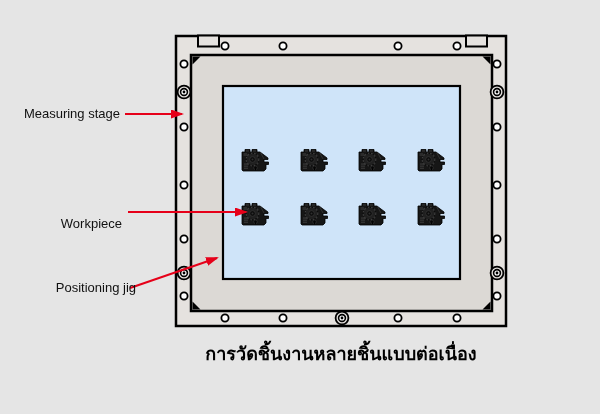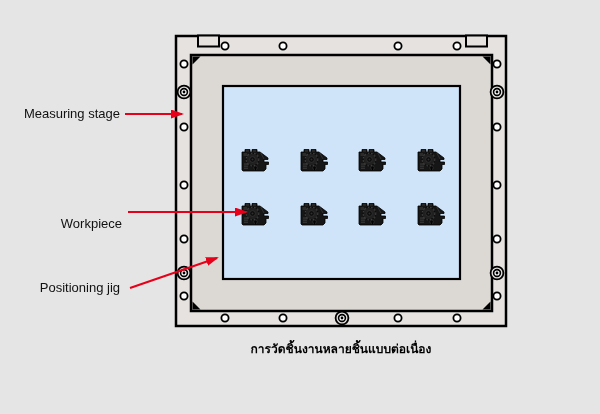--- a/index.html
+++ b/index.html
@@ -15,28 +15,28 @@
   .label {
     position: absolute;
     font-size: 13px;
     line-height: 16px;
     color: #111;
     white-space: nowrap;
     text-align: right;
   }
   #lbl-measuring { right: 480px; top: 106px; }
   #lbl-workpiece { right: 478px; top: 216px; }
-  #lbl-jig       { right: 480px; top: 280px; text-align: center; }
+  #lbl-jig       { right: 464px; top: 280px; text-align: center; }
   .caption {
     position: absolute;
     left: 176px;
     width: 330px;
     top: 339px;
     text-align: center;
-    font-size: 12px;
+    font-size: 18px;
     font-weight: 600;
     color: #000;
   }
 </style>
 </head>
 <body>
 
 <div class="canvas">
 
   <svg class="diagram" width="600" height="414" viewBox="0 0 600 414">

